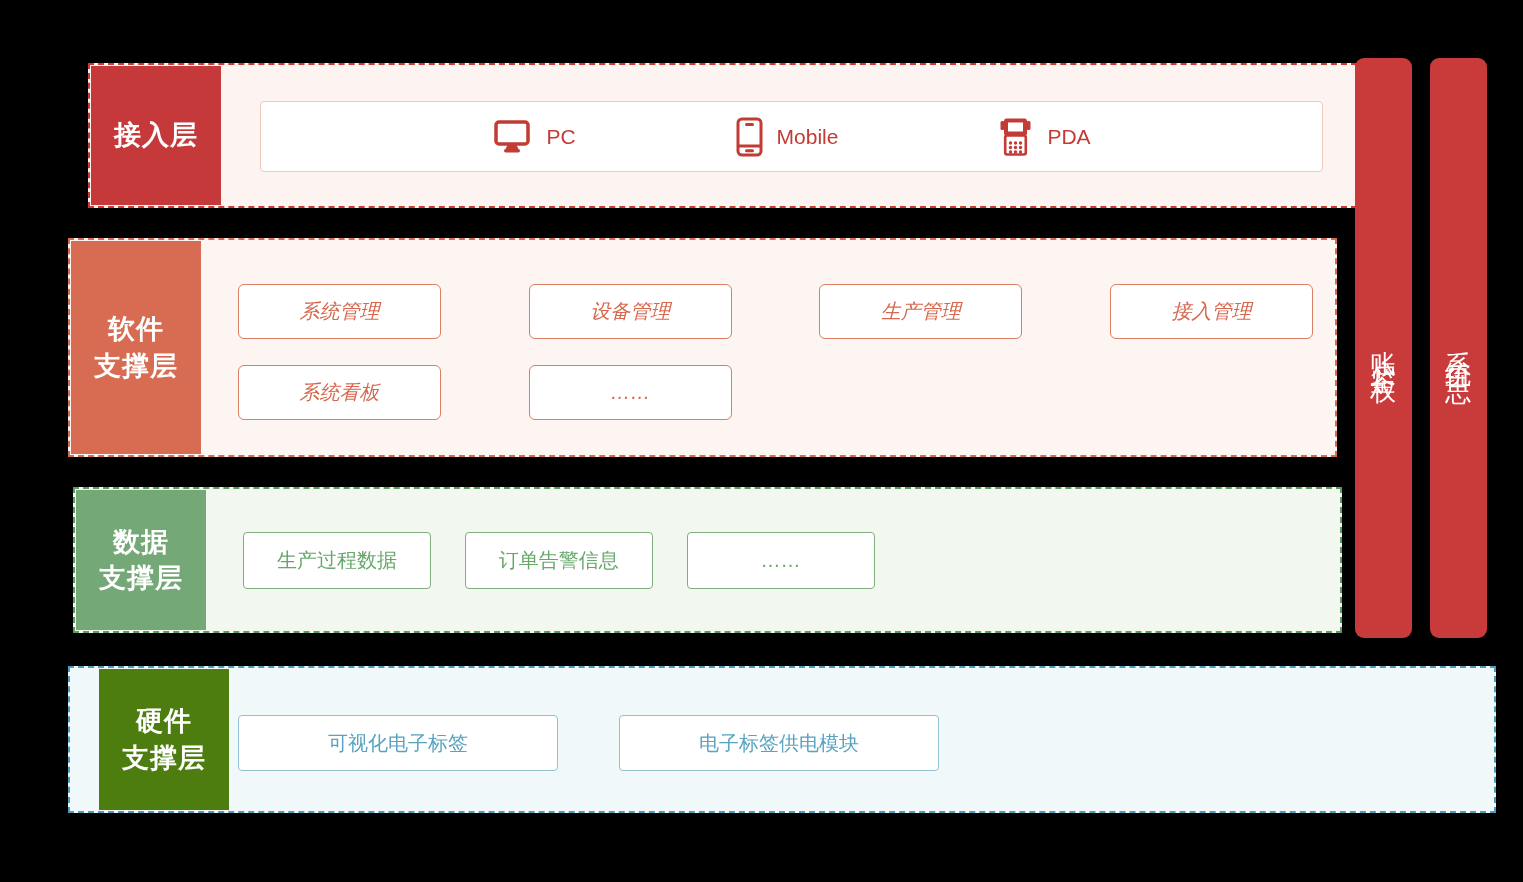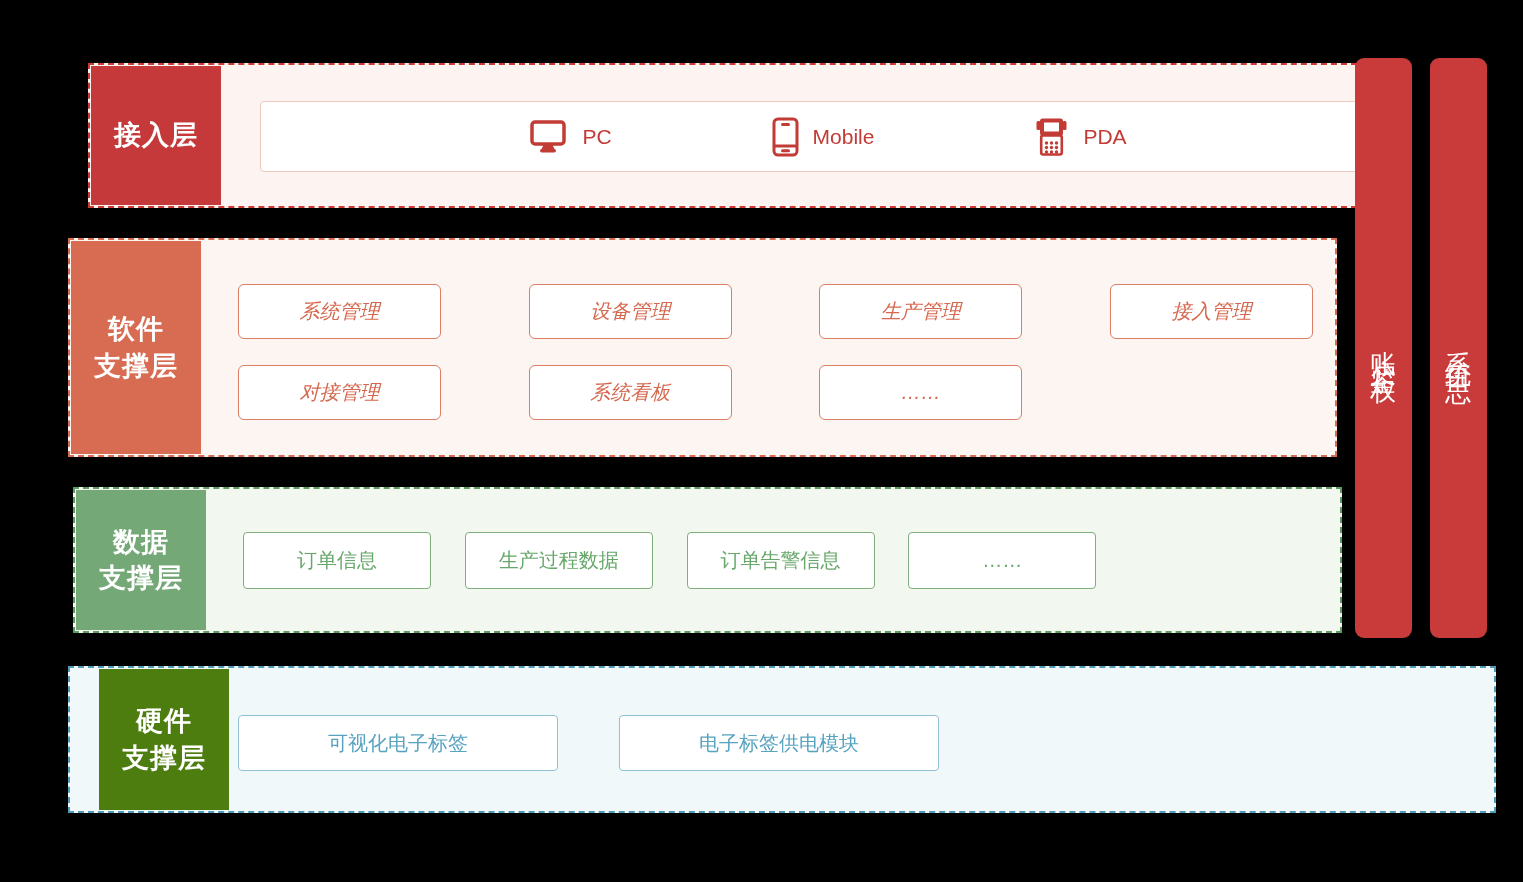--- a/index.html
+++ b/index.html
@@ -31,21 +31,21 @@
   }
   .label-red    { background: #c5393a; }
   .label-salmon { background: #d76c52; }
   .label-green  { background: #74a877; }
   .label-blue   { background: #4d7c0f; margin-left: 28px; }
 
   
   .access-box {
     position: absolute; left: 170px; top: 36px; width: 1061px; height: 69px;
     background: #ffffff; border: 1px solid #eec9bd; border-radius: 4px;
-    display: flex; align-items: center; justify-content: center; gap: 160px; padding-left: 36px;
+    display: flex; align-items: center; justify-content: center; gap: 160px;
   }
   .device { display: flex; align-items: center; gap: 14px; color: #c23b35; }
   .device .icon { display: flex; align-items: center; }
   .device-label { font-size: 21px; color: #c23b35; }
 
   
   .grid { position: absolute; display: grid; justify-content: space-between; }
   .grid-software { left: 168px; top: 44px; width: 1075px;
                    grid-template-columns: repeat(4, 203px); row-gap: 26px; font-style: italic; }
   .grid-data     { left: 168px; top: 43px; width: 1075px;
@@ -133,33 +133,31 @@
   <section class="layer software">
     <div class="label label-salmon">
       <span>软件</span>
       <span>支撑层</span>
     </div>
     <div class="grid grid-software">
       <div class="box sbox">系统管理</div>
       <div class="box sbox">设备管理</div>
       <div class="box sbox">生产管理</div>
       <div class="box sbox">接入管理</div>
-      <div class="box sbox">对接管理</div>
       <div class="box sbox">系统看板</div>
       <div class="box sbox">……</div>
     </div>
   </section>
 
   <section class="layer data">
     <div class="label label-green">
       <span>数据</span>
       <span>支撑层</span>
     </div>
     <div class="grid grid-data">
-      <div class="box dbox">订单信息</div>
       <div class="box dbox">生产过程数据</div>
       <div class="box dbox">订单告警信息</div>
       <div class="box dbox">……</div>
     </div>
   </section>
 
   <section class="layer hardware">
     <div class="label label-blue">
       <span>硬件</span>
       <span>支撑层</span>

